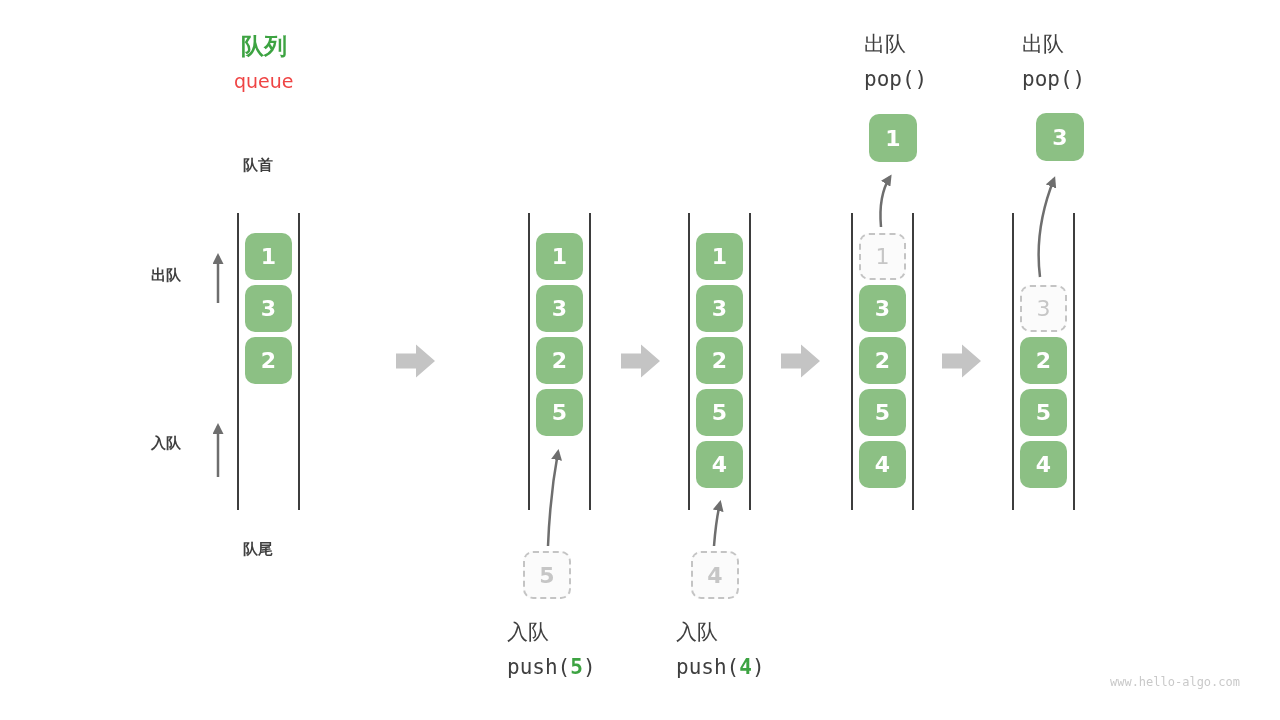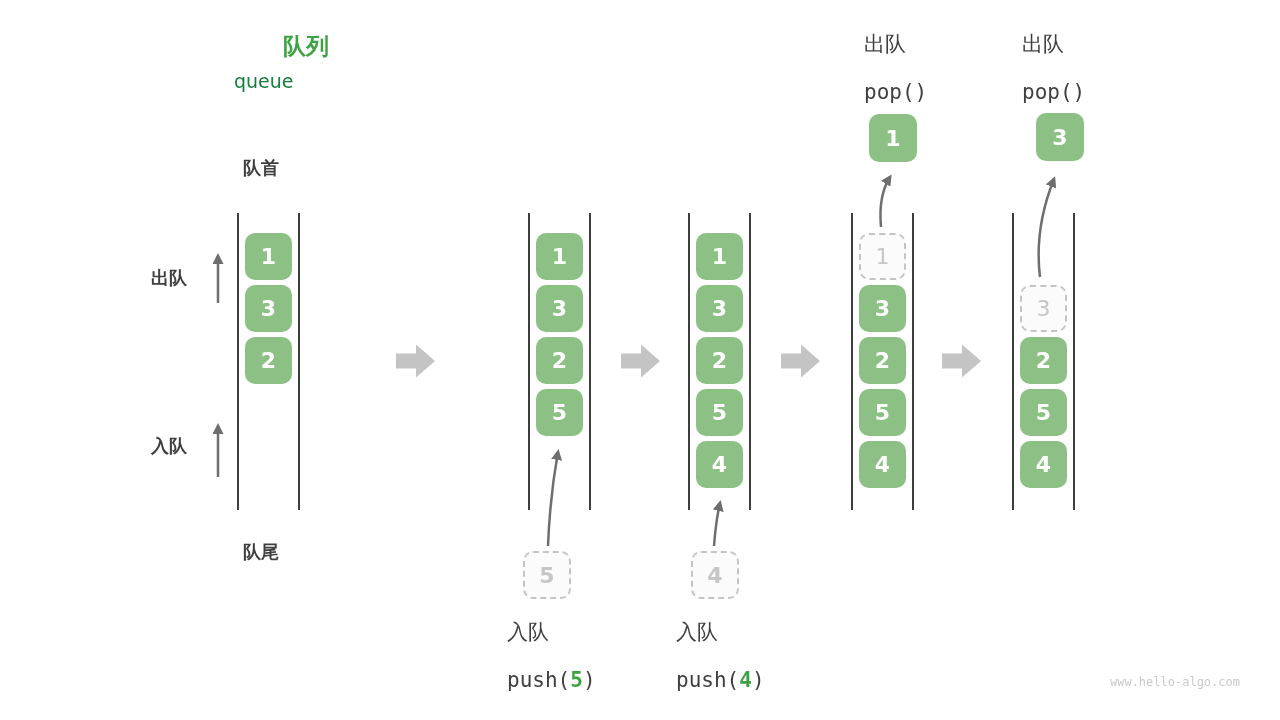--- a/index.html
+++ b/index.html
@@ -21,26 +21,26 @@
   .solid { background:#8cc084; color:#ffffff; }
   .ghost { background:#fbfbfb; border:2px dashed #c4c4c4; color:#c6c6c6; font-weight:500; }
   .s1{top:20px}.s2{top:72px}.s3{top:124px}.s4{top:176px}.s5{top:228px}
   
   .free {
     position:absolute; width:48px; height:48px; border-radius:10px;
     display:flex; align-items:center; justify-content:center;
     font-size:22px; font-weight:600; box-sizing:border-box;
   }
   
-  .t-zh { position:absolute; left:241px; top:31px; font-size:23px; font-weight:bold; color:#3da342;margin-left:42px; }
-  .t-en { position:absolute; left:234px; top:70px; font-size:19px; color:#15803d; }
-  .lbl  { position:absolute; font-size:18px; font-weight:bold; color:#3f3f3f; }
+  .t-zh { position:absolute; left:241px; top:31px; font-size:23px; font-weight:bold; color:#3da342; }
+  .t-en { position:absolute; left:234px; top:70px; font-size:19px; color:#ef4444; }
+  .lbl  { position:absolute; font-size:15px; font-weight:bold; color:#3f3f3f; }
   .op   { position:absolute; font-size:21px; color:#3f3f3f; }
   .op .zh   { line-height:22px; }
-  .op .code { margin-top:25px; font-family:"DejaVu Sans Mono", "Liberation Mono", monospace; font-size:21px; line-height:24px; }
+  .op .code { margin-top:12px; font-family:"DejaVu Sans Mono", "Liberation Mono", monospace; font-size:21px; line-height:24px; }
   .op .g    { color:#3da342; font-weight:bold; }
   #watermark {
     position:absolute; right:40px; top:675px; font-size:12px; color:#c9c9c9;
     font-family:"DejaVu Sans Mono", "Liberation Mono", monospace;
   }
   #arrows { position:absolute; left:0; top:0; pointer-events:none; }
 </style>
 </head>
 <body>
 

